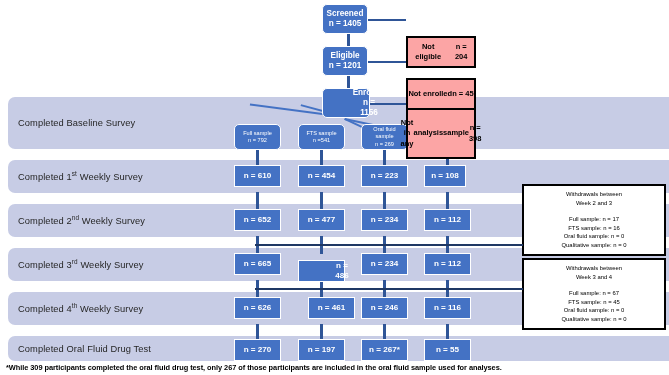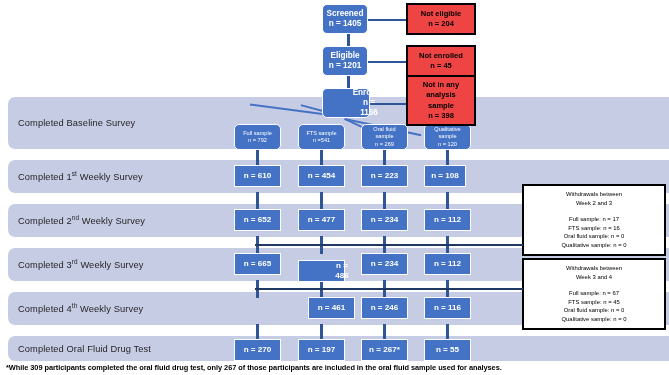--- a/index.html
+++ b/index.html
@@ -45,33 +45,34 @@
     line-height:1.22;
     z-index:6;
   }
   .bbox.top{font-size:8.2px;font-weight:bold;border-radius:5px;}
   .bbox.cell{font-size:8.1px;font-weight:bold;}
   .bbox.hdr{font-size:5.6px;line-height:1.3;border-radius:5px;}
 
   
   .wbox{
     position:absolute;
-    background:#ef4444;
+    background:#fca5a5;
     border:2.1px solid #000000;
     box-sizing:border-box;
     color:#000000;
     display:flex;
-    flex-direction:column;
+    flex-direction:row;
     align-items:center;
     justify-content:center;
     text-align:center;
     font-weight:bold;
     font-size:7.5px;
     line-height:1.35;
     z-index:7;
+    margin-top:33px;
   }
   .wdbox{
     position:absolute;
     background:#ffffff;
     border:2.1px solid #000000;
     box-sizing:border-box;
     color:#000000;
     text-align:center;
     font-size:5.9px;
     line-height:1.5;
@@ -249,20 +250,23 @@
   <div class="bbox cell" style="left:298px;top:260px;width:47px;height:22px;padding-left:41px;">
       <span>n = 486</span>
     </div>
   <div class="bbox cell" style="left:361px;top:253px;width:47px;height:22px;">
       <span>n = 234</span>
     </div>
   <div class="bbox cell" style="left:424px;top:253px;width:47px;height:22px;">
       <span>n = 112</span>
     </div>
 
+  <div class="bbox cell" style="left:234px;top:297px;width:47px;height:22px;">
+      <span>n = 626</span>
+    </div>
   <div class="bbox cell" style="left:308px;top:297px;width:47px;height:22px;">
       <span>n = 461</span>
     </div>
   <div class="bbox cell" style="left:361px;top:297px;width:47px;height:22px;">
       <span>n = 246</span>
     </div>
   <div class="bbox cell" style="left:424px;top:297px;width:47px;height:22px;">
       <span>n = 116</span>
     </div>
 

